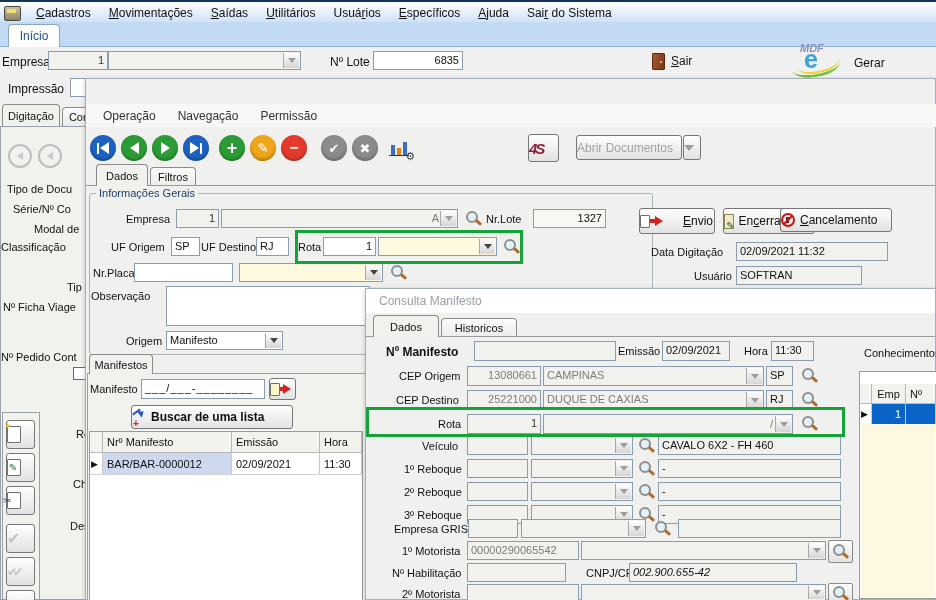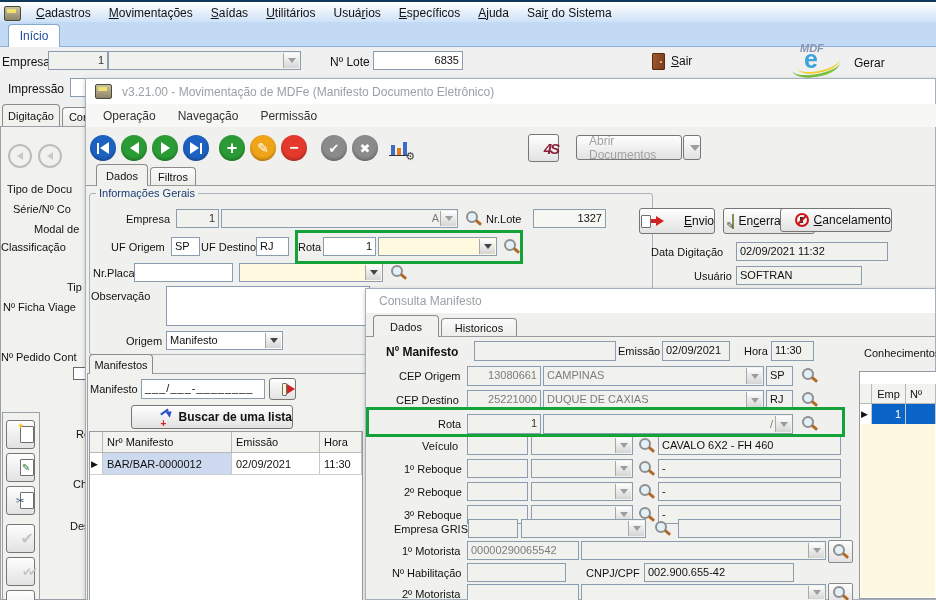--- a/index.html
+++ b/index.html
@@ -17,23 +17,23 @@
   .cream{background:#fcf8e2;}
   .dd{position:absolute;right:1px;top:1px;bottom:1px;width:15px;
       background:linear-gradient(#fefefe,#d5d5d5);border-left:1px solid #a8a8a8;
       display:flex;align-items:center;justify-content:center;}
   .dd::after{content:"";width:0;height:0;border-left:4px solid transparent;border-right:4px solid transparent;border-top:5px solid #444;}
   .dd.off::after{border-top-color:#9d9d9d;}
   .mag{position:absolute;width:18px;height:17px;}
   .mag::before{content:"";position:absolute;left:2px;top:1px;width:8px;height:8px;border:2px solid #8f8f8f;border-radius:50%;background:#e2f1f8;}
   .mag::after{content:"";position:absolute;left:11px;top:11px;width:7px;height:3px;background:#b06a28;border-radius:1px;transform:rotate(40deg);}
   .magbtn{position:absolute;border:1px solid #8a8a8a;background:linear-gradient(#fdfdfd,#e2e2e2);border-radius:2px;}
-  .btn{position:absolute;display:flex;align-items:center;justify-content:flex-end;gap:5px;
+  .btn{position:absolute;display:flex;align-items:center;justify-content:flex-start;gap:5px;
        border:1px solid #767676;border-radius:3px;background:linear-gradient(#fefefe,#e2e2e2);
-       font-size:12px;box-sizing:border-box;padding-left:12px;}
+       font-size:12px;box-sizing:border-box;}
   .wtab{position:absolute;border:1px solid #8b8b8b;border-bottom:none;border-radius:4px 4px 0 0;
         background:linear-gradient(#fbfbfb,#ececе9);display:flex;align-items:center;justify-content:center;
         font-size:11px;box-sizing:border-box;background:linear-gradient(#fbfbfb,#ecece9);}
   .wtab.active{background:#f1f1ee;z-index:3;}
   .panel{position:absolute;border:1px solid #9aa0a8;background:#f1f1ee;box-sizing:border-box;}
   .win{position:absolute;background:#f0f0ee;border:1px solid #a6b0bc;box-shadow:1px 2px 5px rgba(0,0,0,.3);box-sizing:border-box;}
   .wintitle{position:absolute;left:0;right:0;top:0;height:25px;background:#fff;
             display:flex;align-items:center;color:#9aa0a4;font-size:12px;}
   .circ{position:absolute;width:26px;height:26px;border-radius:50%;display:flex;align-items:center;
         justify-content:center;color:#fff;font-weight:bold;font-size:13px;box-shadow:inset 0 -2px 3px rgba(0,0,0,.25);}
@@ -170,26 +170,20 @@
     <div class="btn" style="left:6px;top:490px;width:29px;height:29px;color:#c4c4c4;font-size:16px;">
       <span>✔</span>
     </div>
 
     <div class="lbl" style="left:76px;top:328px;">Re</div>
     <div class="lbl" style="left:73px;top:378px;">Ch</div>
     <div class="lbl" style="left:70px;top:420px;">Des</div>
   </div>
 
   <div class="win" style="left:85px;top:78px;width:851px;height:522px;z-index:10;">
-    <div class="wintitle">
-      <div style="width:15px;height:13px;margin:0 10px 0 9px;background:linear-gradient(#c9c2a0,#8d8468);border:1px solid #4a4a3a;border-radius:2px;position:relative;">
-        <div style="position:absolute;left:2px;top:2px;width:9px;height:4px;background:#f0e070;"></div>
-      </div>
-      <span>v3.21.00 - Movimentação de MDFe (Manifesto Documento Eletrônico)</span>
-    </div>
 
     <div style="position:absolute;left:0;top:25px;width:100%;height:23px;background:#f7f7f5;display:flex;align-items:center;gap:22px;padding-left:17px;font-size:12px;color:#333;">
       <span>Operação</span>
       <span>Navegação</span>
       <span>Permissão</span>
     </div>
 
     <div class="circ" style="left:4px;top:56px;background:#1d62c2;gap:1px;">
         <span class="vbar"></span>
         <span class="tri-l"></span>
@@ -445,21 +439,21 @@
     <div class="inp dis" style="left:215px;top:252px;width:245px;height:19px;">
         <span class="dd off"></span>
       </div>
     <div class="magbtn" style="left:462px;top:251px;width:23px;height:21px;">
         <span class="mag" style="left:2px;top:2px;"></span>
       </div>
 
     <div class="lbl" style="left:26px;top:278px;">Nº Habilitação</div>
     <div class="inp dis" style="left:101px;top:274px;width:99px;height:19px;"></div>
     <div class="lbl" style="left:220px;top:278px;">CNPJ/CPF</div>
-    <div class="inp dis" style="left:278px;top:274px;width:150px;height:19px;color:#111;">002.900.655-42</div>
+    <div class="inp dis" style="left:263px;top:274px;width:168px;height:19px;color:#111;font-style:italic;">002.900.655-42</div>
 
     <div class="lbl" style="left:36px;top:299px;">2º Motorista</div>
     <div class="inp dis" style="left:101px;top:295px;width:112px;height:17px;"></div>
     <div class="inp dis" style="left:215px;top:295px;width:245px;height:17px;">
         <span class="dd off"></span>
       </div>
     <div class="magbtn" style="left:462px;top:294px;width:23px;height:18px;">
         <span class="mag" style="left:2px;top:1px;"></span>
       </div>
 

